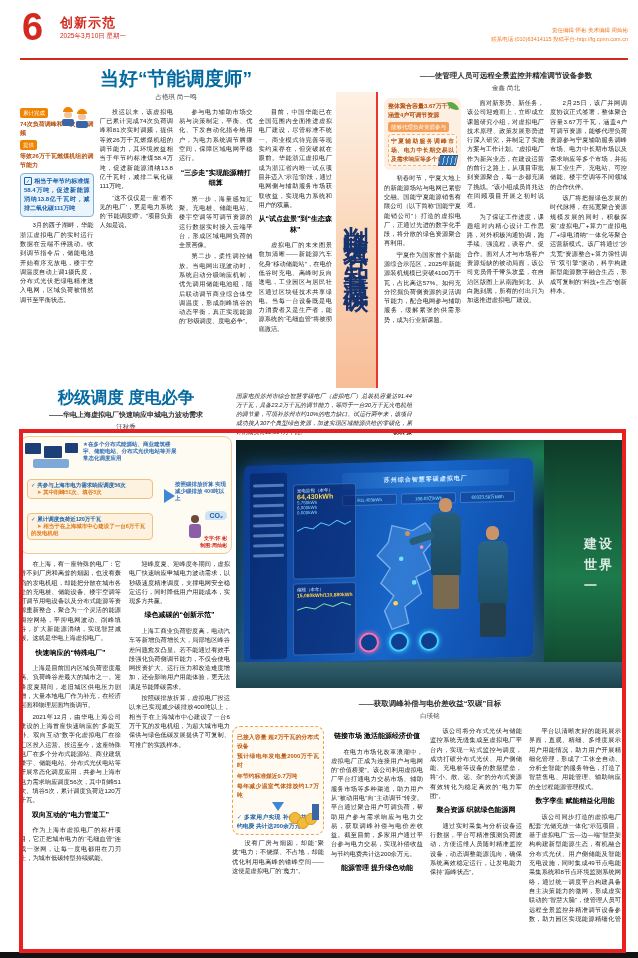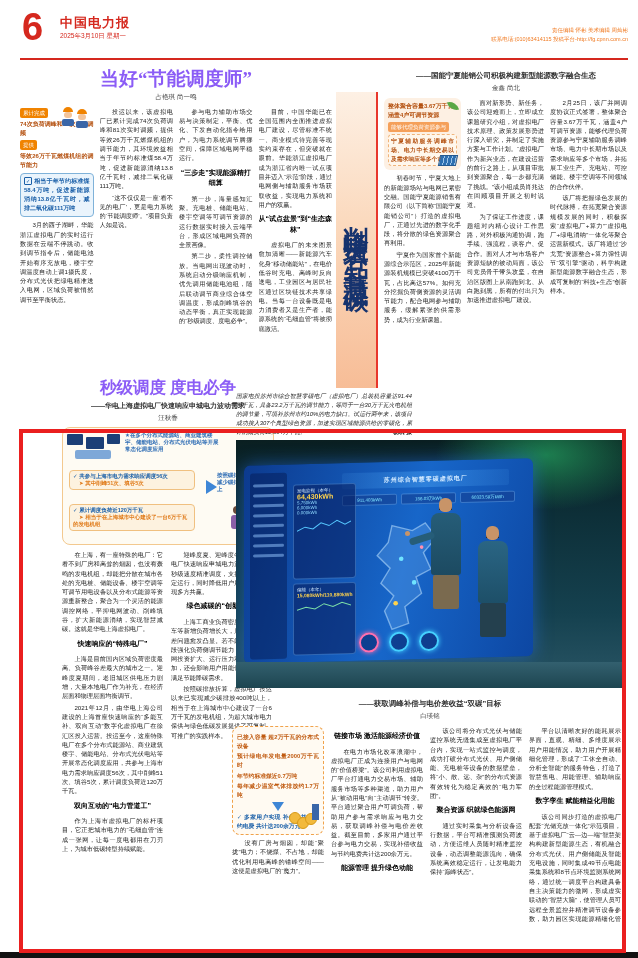--- a/index.html
+++ b/index.html
@@ -23,22 +23,22 @@
   .ribbon:before,.ribbon:after{content:"";position:absolute;top:3px;width:16px;height:12px;background:#a81208;z-index:-1;}
   .ribbon:before{left:-12px;transform:skewY(12deg);}
   .ribbon:after{right:-12px;transform:skewY(-12deg);}
   .ribbon span{font-size:12px;font-weight:bold;color:#ffe27a;letter-spacing:4px;line-height:18px;}
   .building{position:absolute;left:50%;top:24px;transform:translateX(-50%);width:60px;height:6px;
             background:#d5281e;border-radius:3px 3px 0 0;}
   .credits{position:absolute;right:10px;top:26px;text-align:right;font-size:5.5px;color:#f07a22;line-height:1.7;}
   .rule{position:absolute;left:20px;right:10px;top:58px;height:2px;background:#d5281e;}
   
   article{position:absolute;}
-  .h-main{margin:0;text-align:center;font-family:Liberation Serif, serif;
-          font-weight:bold;color:#8b5cf6;line-height:1.15;}
+  .h-main{margin:0;text-align:center;font-family:Liberation Sans, sans-serif;
+          font-weight:bold;color:#0369a1;line-height:1.15;}
   .h-sub{text-align:center;font-size:7.5px;font-weight:bold;color:#333;margin-top:3px;}
   .h-by{text-align:center;font-size:6.5px;color:#444;margin-top:3px;}
   .body{display:flex;margin-top:5px;}
   .col{overflow:hidden;font-size:6.2px;line-height:1.5;text-align:justify;}
   .col p{margin:0 0 2px;text-indent:2em;}
   .col .sec{font-weight:bold;text-align:center;font-size:7px;margin:5px 0;text-indent:0;color:#000;}
   
   .ig-tl{position:relative;background:#fff;margin-bottom:3px;}
   .ig-badge{display:inline-block;background:#f08300;color:#fff;font-size:5.5px;border-radius:2px;
             padding:1px 3px;margin:1px 0;}
@@ -149,21 +149,21 @@
          box-sizing:border-box;z-index:50;pointer-events:none;}
   .footbar{position:absolute;left:0;top:952px;width:638px;height:6px;background:#121212;}
 </style>
 </head>
 <body>
 
 <div class="page">
 
   <div class="hdr">
     <div class="pagenum">6</div>
-    <div class="papername">中国电力报</div>
+    <div class="papername">创新示范</div>
     <div class="dateline">2025年3月10日 星期一</div>
     <div class="credits">
       <div>责任编辑 怀彬  美术编辑 周灿彬</div>
       <div>联系电话:(010)63414115  投稿平台-http://fg.cpnn.com.cn</div>
     </div>
   </div>
   <div class="rule"></div>
 
   <article style="left:20px;top:68px;width:312px;">
     <h1 class="h-main" style="font-size:19px;">当好“节能调度师”</h1>
@@ -211,21 +211,21 @@
           <p>虚拟电厂的未来图景愈加清晰——新能源汽车化身“移动储能站”，在电价低谷时充电、高峰时反向送电，工业园区与居民社区通过区块链技术共享绿电。当每一台设备既是电力消费者又是生产者，能源系统的“毛细血管”将被彻底激活。</p>
         </div>
     </div>
   </article>
 
   <div class="vstrip">
     <div class="vt">削峰填谷 智慧减碳</div>
   </div>
 
   <article style="left:384px;top:68px;width:244px;">
-    <div class="h-sub">——国能宁夏能销公司积极构建新型能源数字融合生态</div>
+    <div class="h-sub">——使管理人员可远程全景监控并精准调节设备参数</div>
     <div class="h-by">金鑫 尚北</div>
     <div class="body" style="gap:6px;height:280px;">
       <div class="col" style="width:77px;">
         <div class="ig-tr">
           <div class="leaf"></div>
           <div class="l1">整体聚合容量3.67万千瓦</div>
           <div class="l1">涵盖4户可调节资源</div>
           <span class="bar">能够代理负荷资源参与</span>
           <div class="inner">宁夏辅助服务调峰市场、电力中长期交易以及需求响应等多个市场</div>
           <div class="solar"></div>
@@ -239,21 +239,21 @@
           <p>面对新形势、新任务，该公司迎难而上，立即成立课题研究小组，对虚拟电厂技术原理、政策发展形势进行深入研究，并制定了实施方案与工作计划。“虚拟电厂作为新兴业态，在建设运营的前行之路上，从项目审批到资源聚合，每一步都充满了挑战。”该小组成员肖兆达在回顾项目开展之初时说道。</p>
           <p>为了保证工作进度，课题组对内精心设计工作思路，对外积极沟通协调，跑手续、强流程，谈客户、促合作。面对人才与市场客户资源短缺的被动局面，该公司党员骨干带头攻坚，在自治区版图上从南跑到北、从白跑到黑，所有的付出只为加速推进虚拟电厂建设。</p>
         </div>
       <div class="col" style="width:77px;">
           <p>2月25日，该厂并网调度协议正式签署，整体聚合容量3.67万千瓦，涵盖4户可调节资源，能够代理负荷资源参与宁夏辅助服务调峰市场、电力中长期市场以及需求响应等多个市场，并拓展工业生产、充电站、可控储能、楼宇空调等不同领域的合作伙伴。</p>
           <p>该厂将把握绿色发展的时代脉搏，在拓宽聚合资源规模发展的同时，积极探索“虚拟电厂+算力”“虚拟电厂+绿电消纳”一体化等聚合运营新模式。该厂将通过“沙戈荒”资源整合+算力弹性调节“双引擎”驱动，科学构建新型能源数字融合生态，形成可复制的“科技+生态”创新样本。</p>
         </div>
     </div>
   </article>
 
-  <article style="left:20px;top:379px;width:212px;padding-left:42px;">
+  <article style="left:20px;top:388px;width:212px;">
     <h1 class="h-main" style="font-size:16.5px;">秒级调度 度电必争</h1>
     <div class="h-sub" style="font-size:7px;">——华电上海虚拟电厂快速响应申城电力波动需求</div>
     <div class="h-by">汪秋香</div>
     <div class="ig-ml">
       <div class="screens">
         <i style="left:0;top:0;width:16px;height:11px;"></i>
         <i style="left:19px;top:3px;width:18px;height:12px;"></i>
         <i style="left:40px;top:0;width:13px;height:10px;"></i>
         <i style="left:8px;top:16px;width:36px;height:9px;border-radius:2px;background:#7ea8d8;"></i>
       </div>
@@ -296,20 +296,23 @@
     </div>
   </article>
 
   <div class="caption">
     <span>国家电投苏州市综合智慧零碳电厂（虚拟电厂）总装机容量达91.44万千瓦，具备23.2万千瓦的调节能力，等同于一台30万千瓦火电机组的调节量，可填补苏州市约10%的电力缺口。试运行两年来，该项目成功接入307个典型绿色资源，加速实现区域能源供给的零碳化，累计削减负荷12,364万千瓦。</span>
     <span class="cr">杨琪 摄</span>
   </div>
 
   <div class="photo">
     <div class="ceilglow"></div>
+    <div class="greenwall">
+      <div class="walltext">建设 世界一</div>
+    </div>
     <div class="screen">
       <div class="nav">
         <i></i>
           <i></i>
           <i></i>
           <i></i>
           <i></i>
           <i></i>
           <i></i>
           <i></i>

